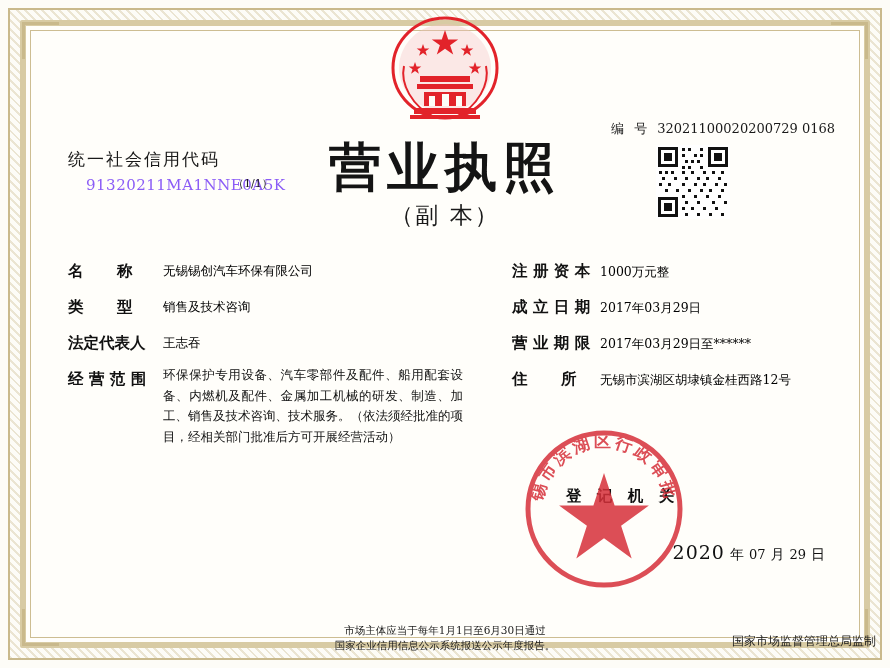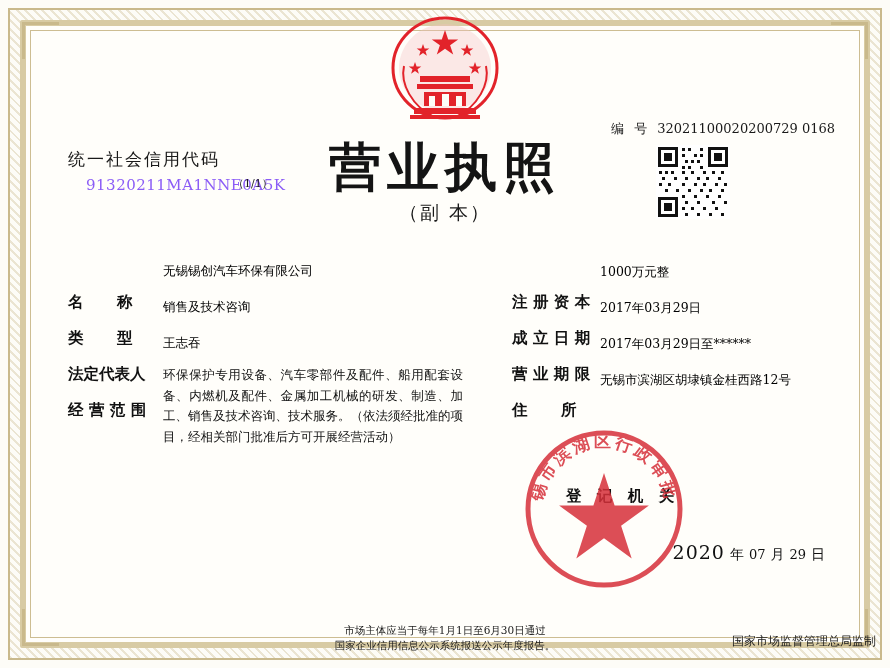--- a/index.html
+++ b/index.html
@@ -74,21 +74,21 @@
     font-weight: bold;
     letter-spacing: 6px;
     color: #141414;
   }
   .subtitle {
     position: absolute;
     left: 0; right: 0;
     top: 200px;
     text-align: center;
     font-family: "DejaVu Serif", "Liberation Serif", serif;
-    font-size: 19px;
+    font-size: 23px;
     color: #1a1a1a;
     letter-spacing: 2px;
   }
   
   .code-label {
     position: absolute;
     left: 68px;
     top: 148px;
     font-family: "DejaVu Serif", "Liberation Serif", serif;
     font-size: 17px;
@@ -143,21 +143,20 @@
     text-align: left;
   }
   
   .field-label {
     position: absolute;
     font-family: "DejaVu Serif", "Liberation Serif", serif;
     font-size: 15.5px;
     font-weight: bold;
     color: #111;
     white-space: nowrap;
-    margin-top: 31px;
   }
   .field-value {
     position: absolute;
     font-family: "DejaVu Serif", "Liberation Serif", serif;
     font-size: 12.5px;
     color: #000000;
     white-space: nowrap;
   }
   .spaced-2 { letter-spacing: 14px; }
 

